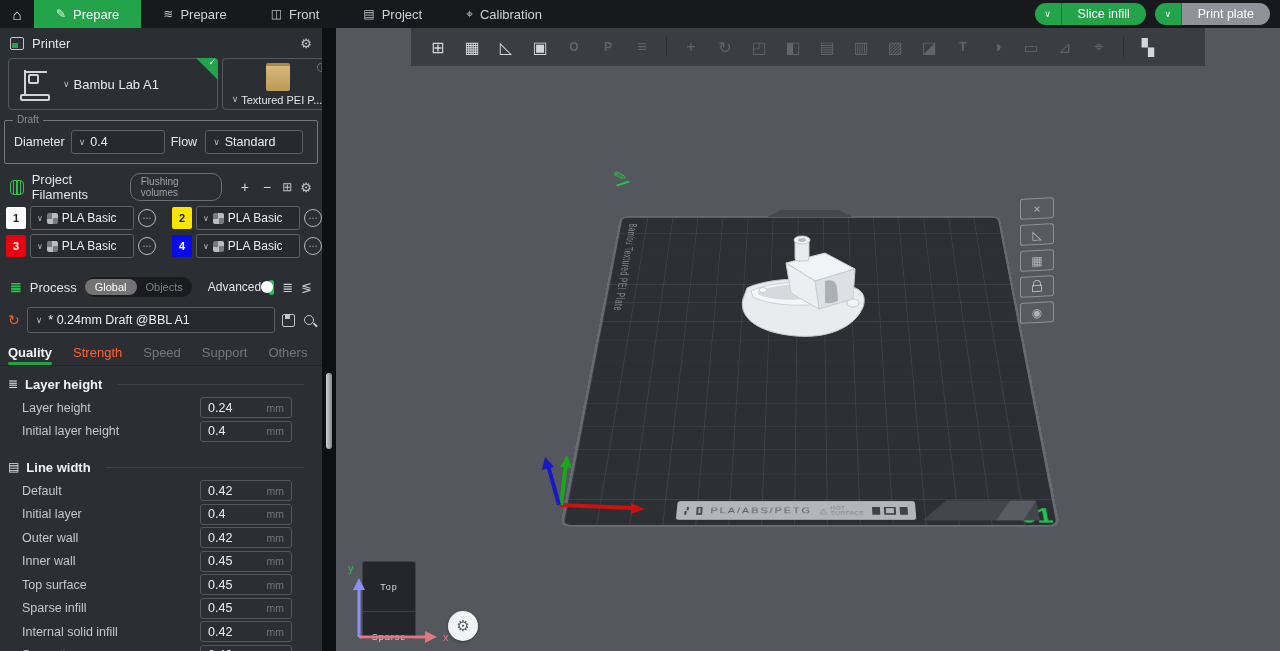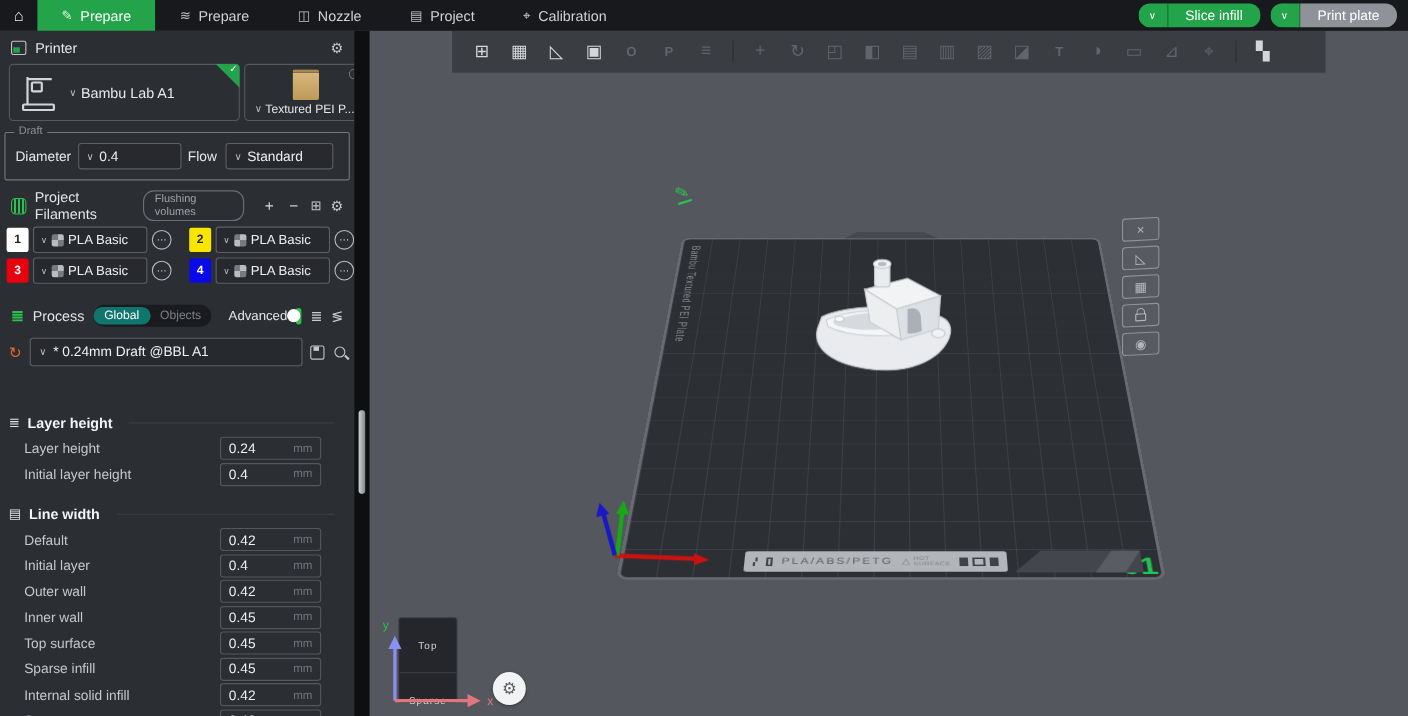--- a/index.html
+++ b/index.html
@@ -85,21 +85,21 @@
   .spool { width:11px; height:11px; border-radius:2px; flex:none;
     background:conic-gradient(#b9bcc0 25%,#777a7f 0 50%,#b9bcc0 0 75%,#777a7f 0); }
   .fname { font-size:12px; color:#eceef0; white-space:nowrap; }
   .fedit { width:18px; height:18px; border:1.5px solid #b5b8bc; border-radius:50%;
     color:#cfd1d4; font-size:9px; display:flex; align-items:center; justify-content:center; }
 
   .prochead { top:246px; }
   .proc-ico { color:#2bc14e; font-size:14px; font-weight:bold; }
   .scope { display:flex; background:#191b1e; border-radius:11px; height:20px;
     align-items:center; font-size:11px; }
-  .scope .on { background:#0f766e; color:#fff; border-radius:11px; padding:2px 10px; }
+  .scope .on { background:#737373; color:#fff; border-radius:11px; padding:2px 10px; }
   .scope .off { color:#7c7f84; padding:2px 9px; }
   .advlbl { font-size:12px; color:#e3e5e8; }
   .switch { width:28px; height:15px; border-radius:8px; background:#2bc14e; position:relative; }
   .switch b { position:absolute; right:1.5px; top:1.5px; width:12px; height:12px;
     border-radius:50%; background:#fff; }
   .lstico,.tuneico { color:#c9cbcf; font-size:13px; }
 
   .presetrow { position:absolute; left:0; top:278px; width:100%; height:28px;
     display:flex; align-items:center; padding:0 8px; gap:7px; }
   .resetico { color:#e0662c; font-size:14px; }
@@ -209,21 +209,21 @@
     <div class="tab active">
       <span class="ticon">✎</span>
       <span>Prepare</span>
     </div>
     <div class="tab">
       <span class="ticon">≋</span>
       <span>Prepare</span>
     </div>
     <div class="tab">
       <span class="ticon">◫</span>
-      <span>Nozzle</span>
+      <span>Front</span>
     </div>
     <div class="tab">
       <span class="ticon">▤</span>
       <span>Project</span>
     </div>
     <div class="tab">
       <span class="ticon">⌖</span>
       <span>Calibration</span>
     </div>
     <div class="topspacer"></div>
@@ -363,20 +363,27 @@
     <div class="presetrow">
       <span class="resetico">↻</span>
       <div class="preset">
         <span class="chev9">∨</span>
         <span>* 0.24mm Draft @BBL A1</span>
       </div>
       <span class="saveico"></span>
       <span class="magico"></span>
     </div>
 
+    <div class="ptabs">
+      <span class="ptab active">Quality</span>
+      <span class="ptab" style="color: rgb(255, 100, 52);">Strength</span>
+      <span class="ptab">Speed</span>
+      <span class="ptab">Support</span>
+      <span class="ptab">Others</span>
+    </div>
 
     <div class="settings">
       <div class="ghead">
         <span class="gico">≣</span>
         <span class="gtitle">Layer height</span>
         <span class="grule"></span>
       </div>
       <div class="srow">
         <span class="slabel">Layer height</span>
         <div class="sinput">

